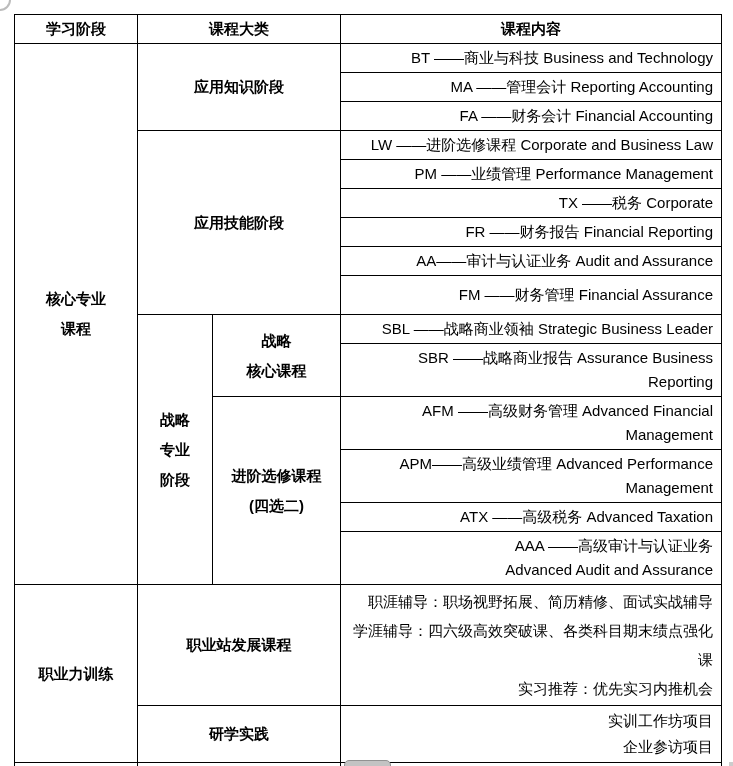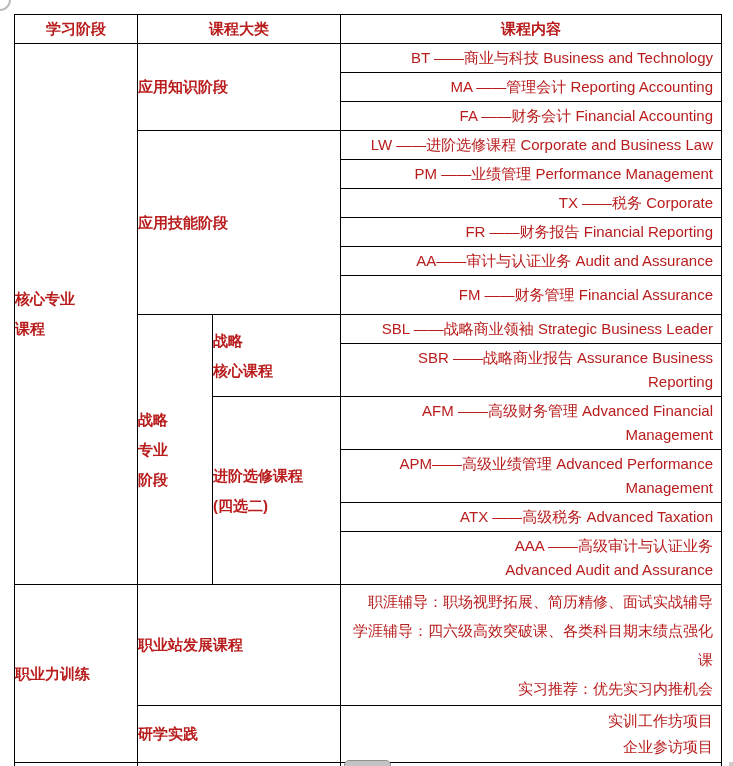--- a/index.html
+++ b/index.html
@@ -18,33 +18,33 @@
   table.course-table {
     position: absolute;
     left: 14px; top: 14px;
     width: 707px;
     border-collapse: collapse;
     table-layout: fixed;
   }
   td, th {
     border: 1px solid #000000;
     padding: 0;
-    color: #b91c1c;
+    color: #000000;
     font-size: 15px;
     vertical-align: middle;
     overflow: hidden;
   }
   th.hdr {
     font-weight: bold;
     text-align: center;
     line-height: normal;
   }
   td.label {
     font-weight: bold;
-    text-align: left;
+    text-align: center;
     white-space: pre-line;
     line-height: 30px;
   }
   td.content {
     font-weight: normal;
     text-align: right;
     padding: 2px 8px;
     white-space: pre-line;
     line-height: 24px;
   }

